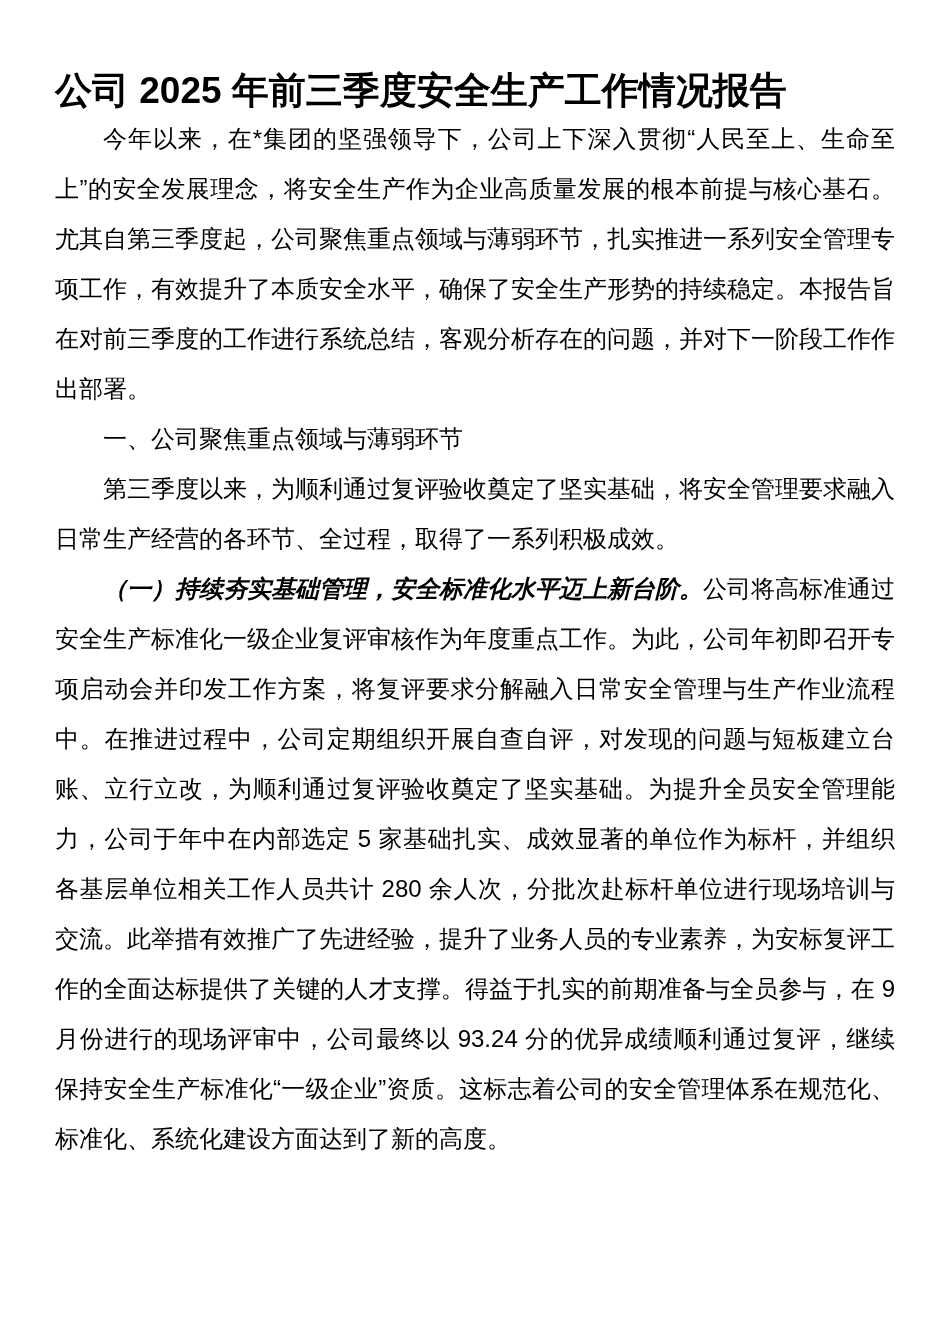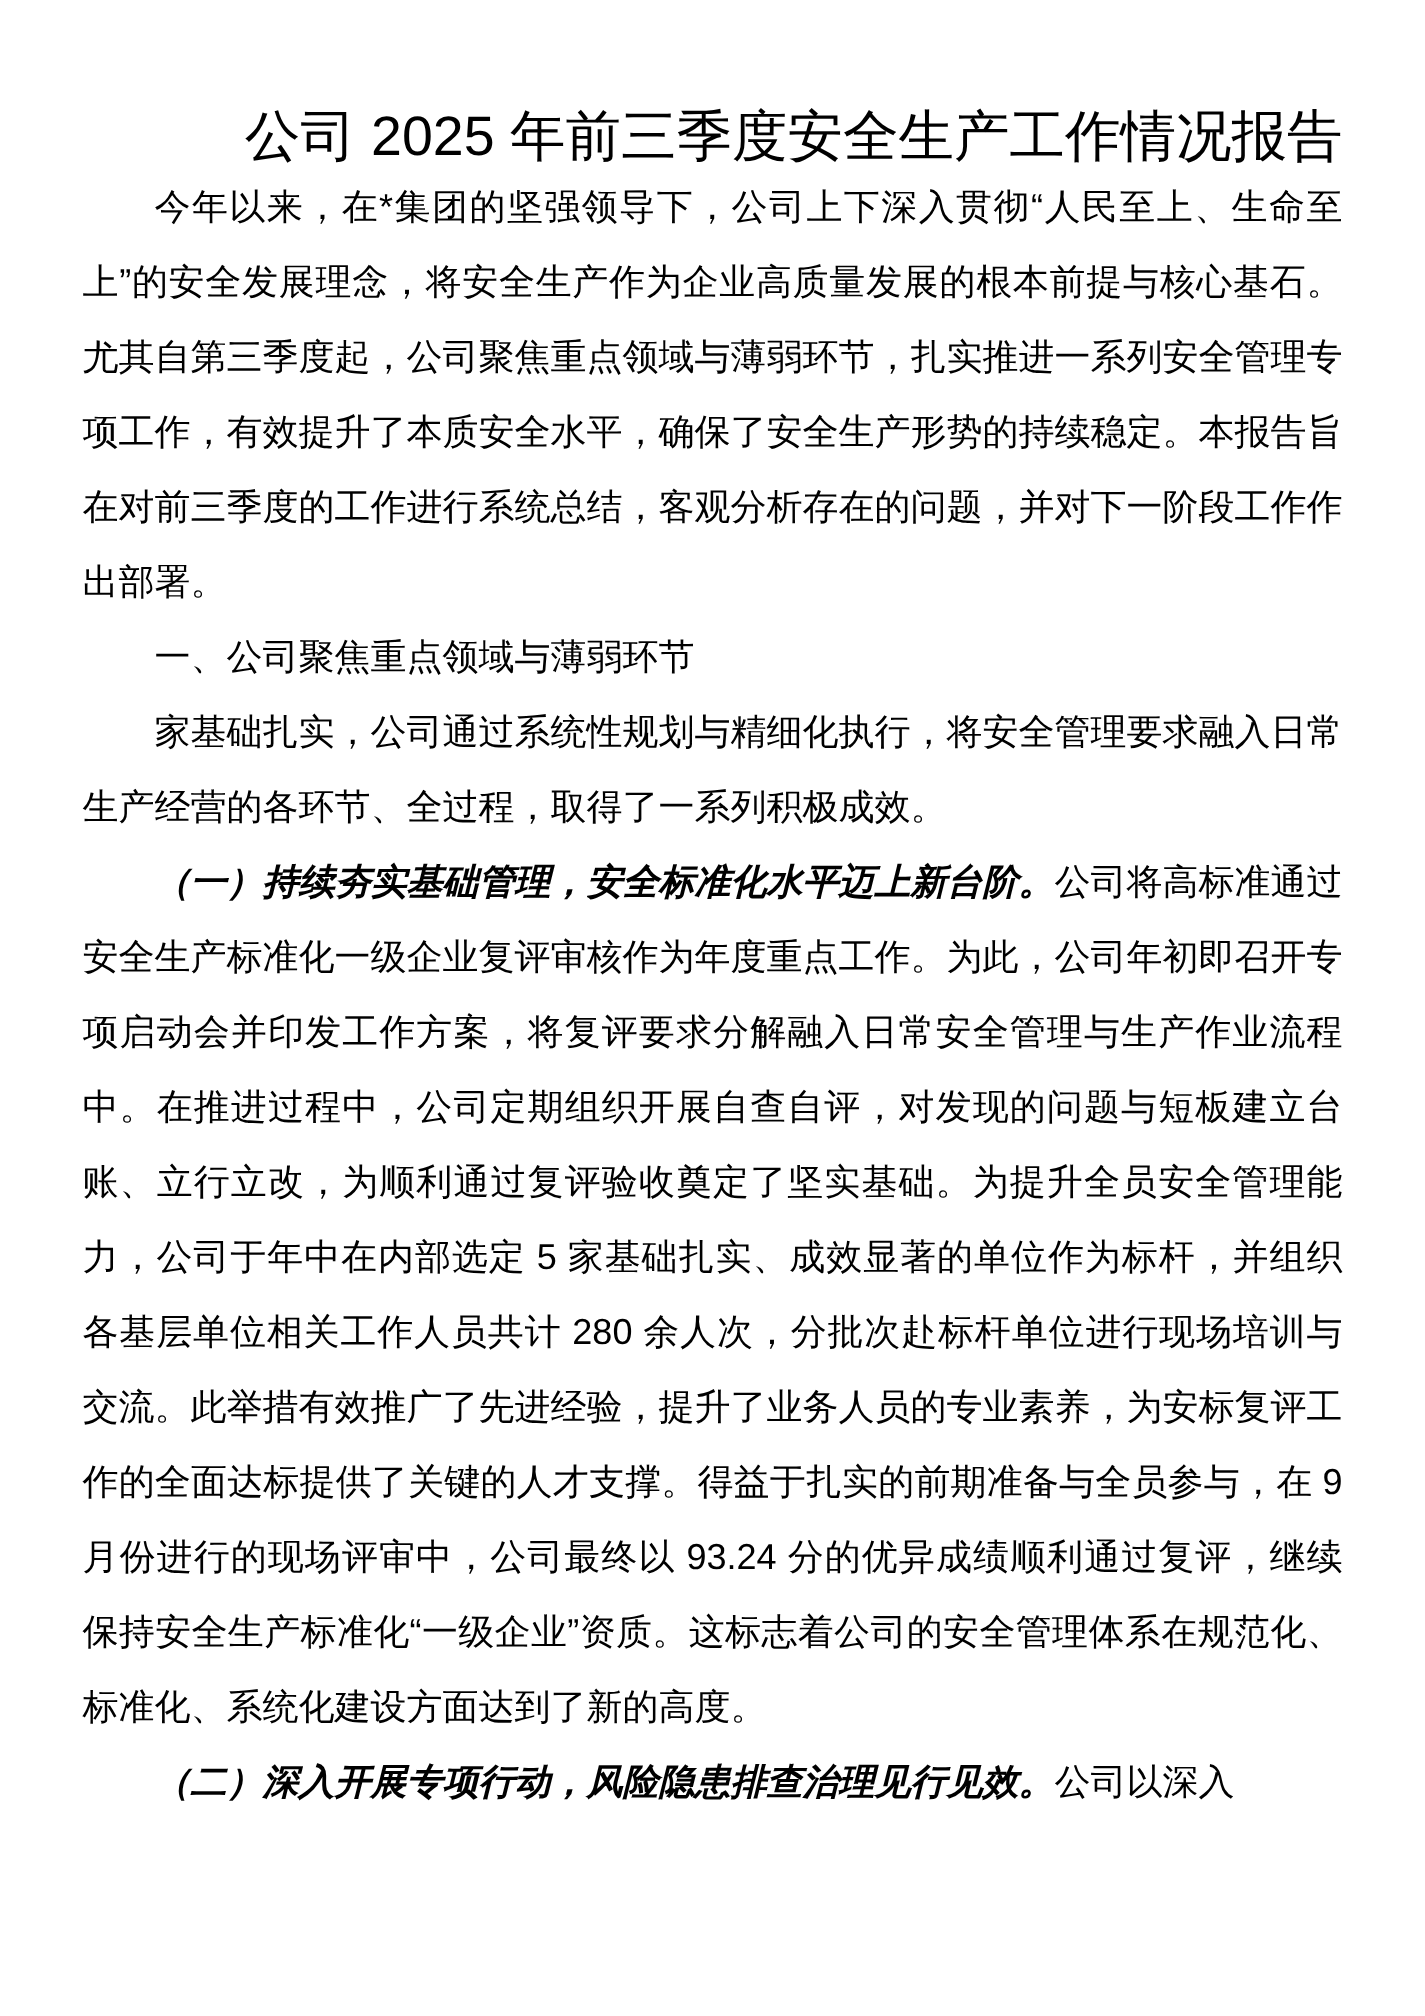--- a/index.html
+++ b/index.html
@@ -15,22 +15,22 @@
     padding: 68px 55px 0 55px;
     background: #ffffff;
     color: #000000;
     font-family: "Liberation Sans", sans-serif;
     overflow: hidden;
   }
   .doc-title {
     margin: 0;
     font-size: 37px;
     line-height: 46px;
-    font-weight: 400;
-    text-align: right;
+    font-weight: 700;
+    text-align: left;
     white-space: nowrap;
   }
   .doc-body p {
     margin: 0;
     font-size: 24px;
     line-height: 50px;
     font-weight: 400;
     text-align: justify;
     text-justify: inter-ideograph;
     text-indent: 2em;
@@ -42,17 +42,16 @@
   }
 </style>
 </head>
 <body>
 
 <div class="page">
   <h1 class="doc-title">公司 2025 年前三季度安全生产工作情况报告</h1>
   <div class="doc-body">
       <p class="body"><span>今年以来，在*集团的坚强领导下，公司上下深入贯彻“人民至上、生命至上”的安全发展理念，将安全生产作为企业高质量发展的根本前提与核心基石。尤其自第三季度起，公司聚焦重点领域与薄弱环节，扎实推进一系列安全管理专项工作，有效提升了本质安全水平，确保了安全生产形势的持续稳定。本报告旨在对前三季度的工作进行系统总结，客观分析存在的问题，并对下一阶段工作作出部署。</span></p>
       <p class="heading"><span>一、公司聚焦重点领域与薄弱环节</span></p>
-      <p class="body"><span>家基础扎实，公司通过系统性规划与精细化执行，将安全管理要求融入日常生产经营的各环节、全过程，取得了一系列积极成效。</span></p>
+      <p class="body"><span>第三季度以来，为顺利通过复评验收奠定了坚实基础，将安全管理要求融入日常生产经营的各环节、全过程，取得了一系列积极成效。</span></p>
       <p class="body"><b>（一）持续夯实基础管理，安全标准化水平迈上新台阶。</b><span>公司将高标准通过安全生产标准化一级企业复评审核作为年度重点工作。为此，公司年初即召开专项启动会并印发工作方案，将复评要求分解融入日常安全管理与生产作业流程中。在推进过程中，公司定期组织开展自查自评，对发现的问题与短板建立台账、立行立改，为顺利通过复评验收奠定了坚实基础。为提升全员安全管理能力，公司于年中在内部选定 5 家基础扎实、成效显著的单位作为标杆，并组织各基层单位相关工作人员共计 280 余人次，分批次赴标杆单位进行现场培训与交流。此举措有效推广了先进经验，提升了业务人员的专业素养，为安标复评工作的全面达标提供了关键的人才支撑。得益于扎实的前期准备与全员参与，在 9 月份进行的现场评审中，公司最终以 93.24 分的优异成绩顺利通过复评，继续保持安全生产标准化“一级企业”资质。这标志着公司的安全管理体系在规范化、标准化、系统化建设方面达到了新的高度。</span></p>
-      <p class="body"><b>（二）深入开展专项行动，风险隐患排查治理见行见效。</b><span>公司以深入</span></p>
     </div>
 </div>
 
 </body></html>

